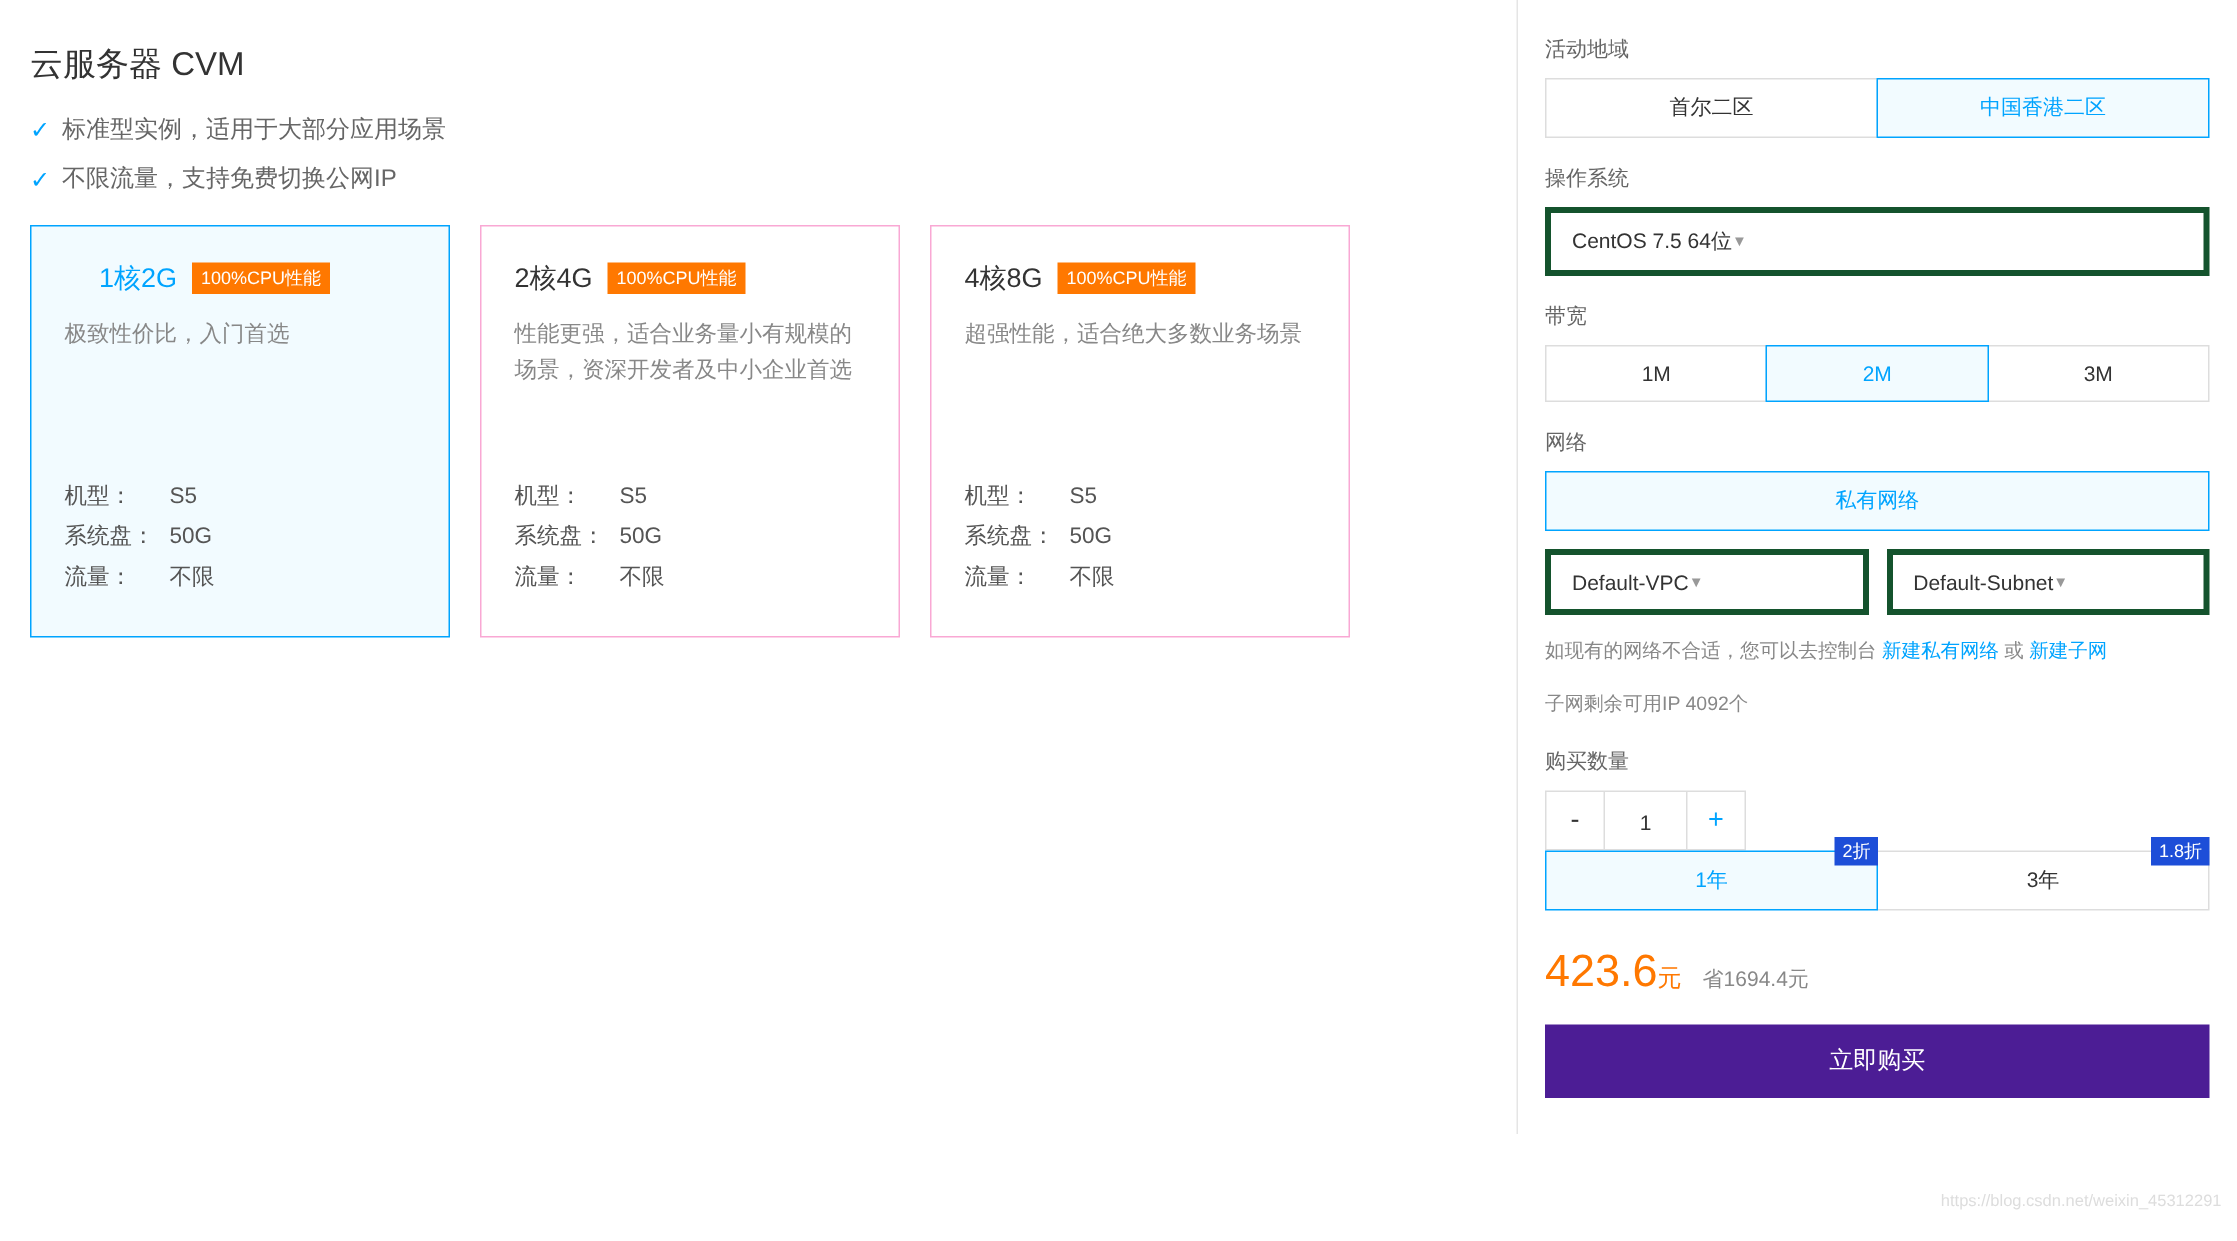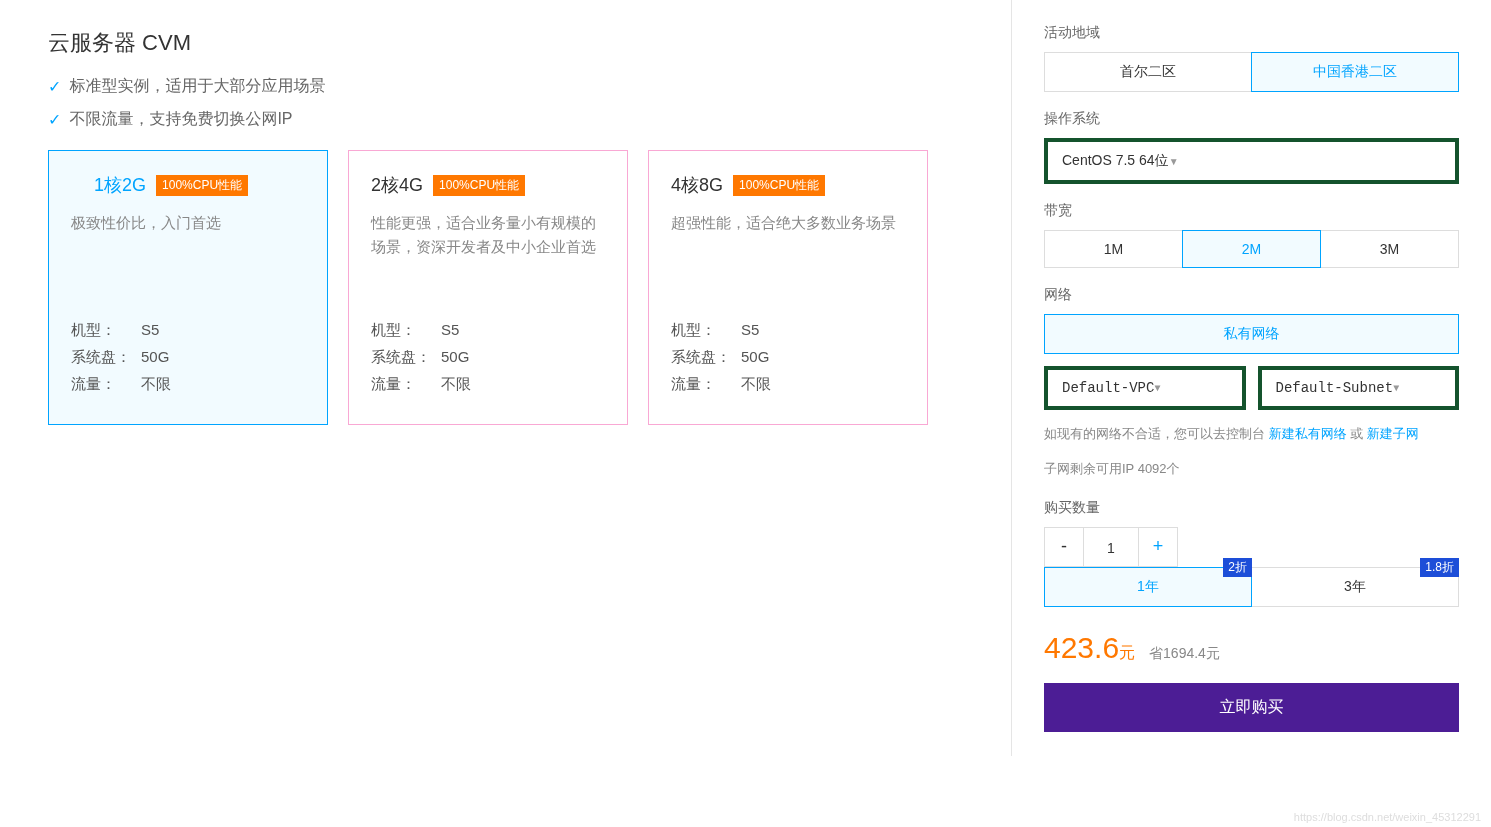--- a/index.html
+++ b/index.html
@@ -1,18 +1,18 @@
 <!DOCTYPE html>
 <html><head>
 <meta charset="utf-8">
 <style>
 * { box-sizing: border-box; margin: 0; padding: 0; }
 body { font-family: "Microsoft YaHei", "PingFang SC", sans-serif; font-size: 14px; color: #333; background: #fff; display: flex; width: 1491px; }
-.left { flex: 1; padding: 28px 48px; }
-.right { width: 480px; border-left: 1px solid #e5e5e5; padding: 24px 32px; }
+.left { flex: 1; padding: 28px 20px; }
+.right { width: 480px; border-left: 1px solid #e5e5e5; padding: 24px 18px; }
 
 .title { font-size: 22px; color: #333; margin-bottom: 18px; font-weight: 400; }
 .subtitle { font-size: 16px; color: #666; margin-bottom: 16px; }
 .hl-orange { color: #ff7800; }
 .check-line { font-size: 16px; color: #666; margin-bottom: 12px; display: flex; align-items: center; }
 .check-icon { color: #00a4ff; margin-right: 8px; font-size: 16px; }
 
 .cards { display: flex; gap: 20px; margin-top: 20px; }
 .card { width: 280px; border: 1px solid #f9a8d4; padding: 22px; cursor: pointer; }
 .card.selected { border: 1px solid #00a4ff; background: #f2fbff; }
@@ -39,21 +39,21 @@
 .qty-row { display: flex; }
 .qty-btn { width: 40px; height: 40px; border: 1px solid #ddd; background: #fff; cursor: pointer; font-size: 18px; display: flex; align-items: center; justify-content: center; }
 .qty-btn.plus { color: #00a4ff; }
 .qty-val { width: 54px; height: 40px; border: 1px solid #ddd; border-left: none; border-right: none; text-align: center; line-height: 40px; }
 .disc-badge { position: absolute; top: -10px; right: -1px; background: #1d4ed8; color: #fff; font-size: 12px; padding: 1px 5px; }
 .price-row { margin-top: 24px; display: flex; align-items: baseline; gap: 14px; }
 .price { color: #ff7800; font-size: 30px; font-weight: 400; }
 .price-unit { color: #ff7800; font-size: 16px; }
 .save { color: #888; font-size: 14px; }
 .buy-btn { width: 100%; background: #4c1d95; color: #fff; border: none; padding: 14px 0; font-size: 16px; margin-top: 18px; cursor: pointer; }
-.footer-url { position: absolute; right: 10px; bottom: 4px; color: #ddd; font-size: 11px; }
+.footer-url { position: absolute; right: 10px; bottom: 20px; color: #ddd; font-size: 11px; }
 </style>
 </head>
 <body>
 
 <div class="left">
   <div class="title">云服务器 CVM</div>
   <div class="check-line">
     <span class="check-icon">✓</span>
     <span>标准型实例，适用于大部分应用场景</span>
   </div>
@@ -113,21 +113,21 @@
   <div class="btn-row">
     <div class="btn-opt">1M</div>
     <div class="btn-opt selected">2M</div>
     <div class="btn-opt">3M</div>
   </div>
 
   <div class="section-label">网络</div>
   <div class="btn-row">
     <div class="btn-opt selected">私有网络</div>
   </div>
-  <div class="net-row" style="margin-top:12px;font-family:Liberation Mono, monospace;">
+  <div class="net-row" style="margin-top:12px;">
     <div class="select-box">
       <span>Default-VPC</span>
       <span class="caret">▼</span>
     </div>
     <div class="select-box">
       <span>Default-Subnet</span>
       <span class="caret">▼</span>
     </div>
   </div>
   <div class="hint">

